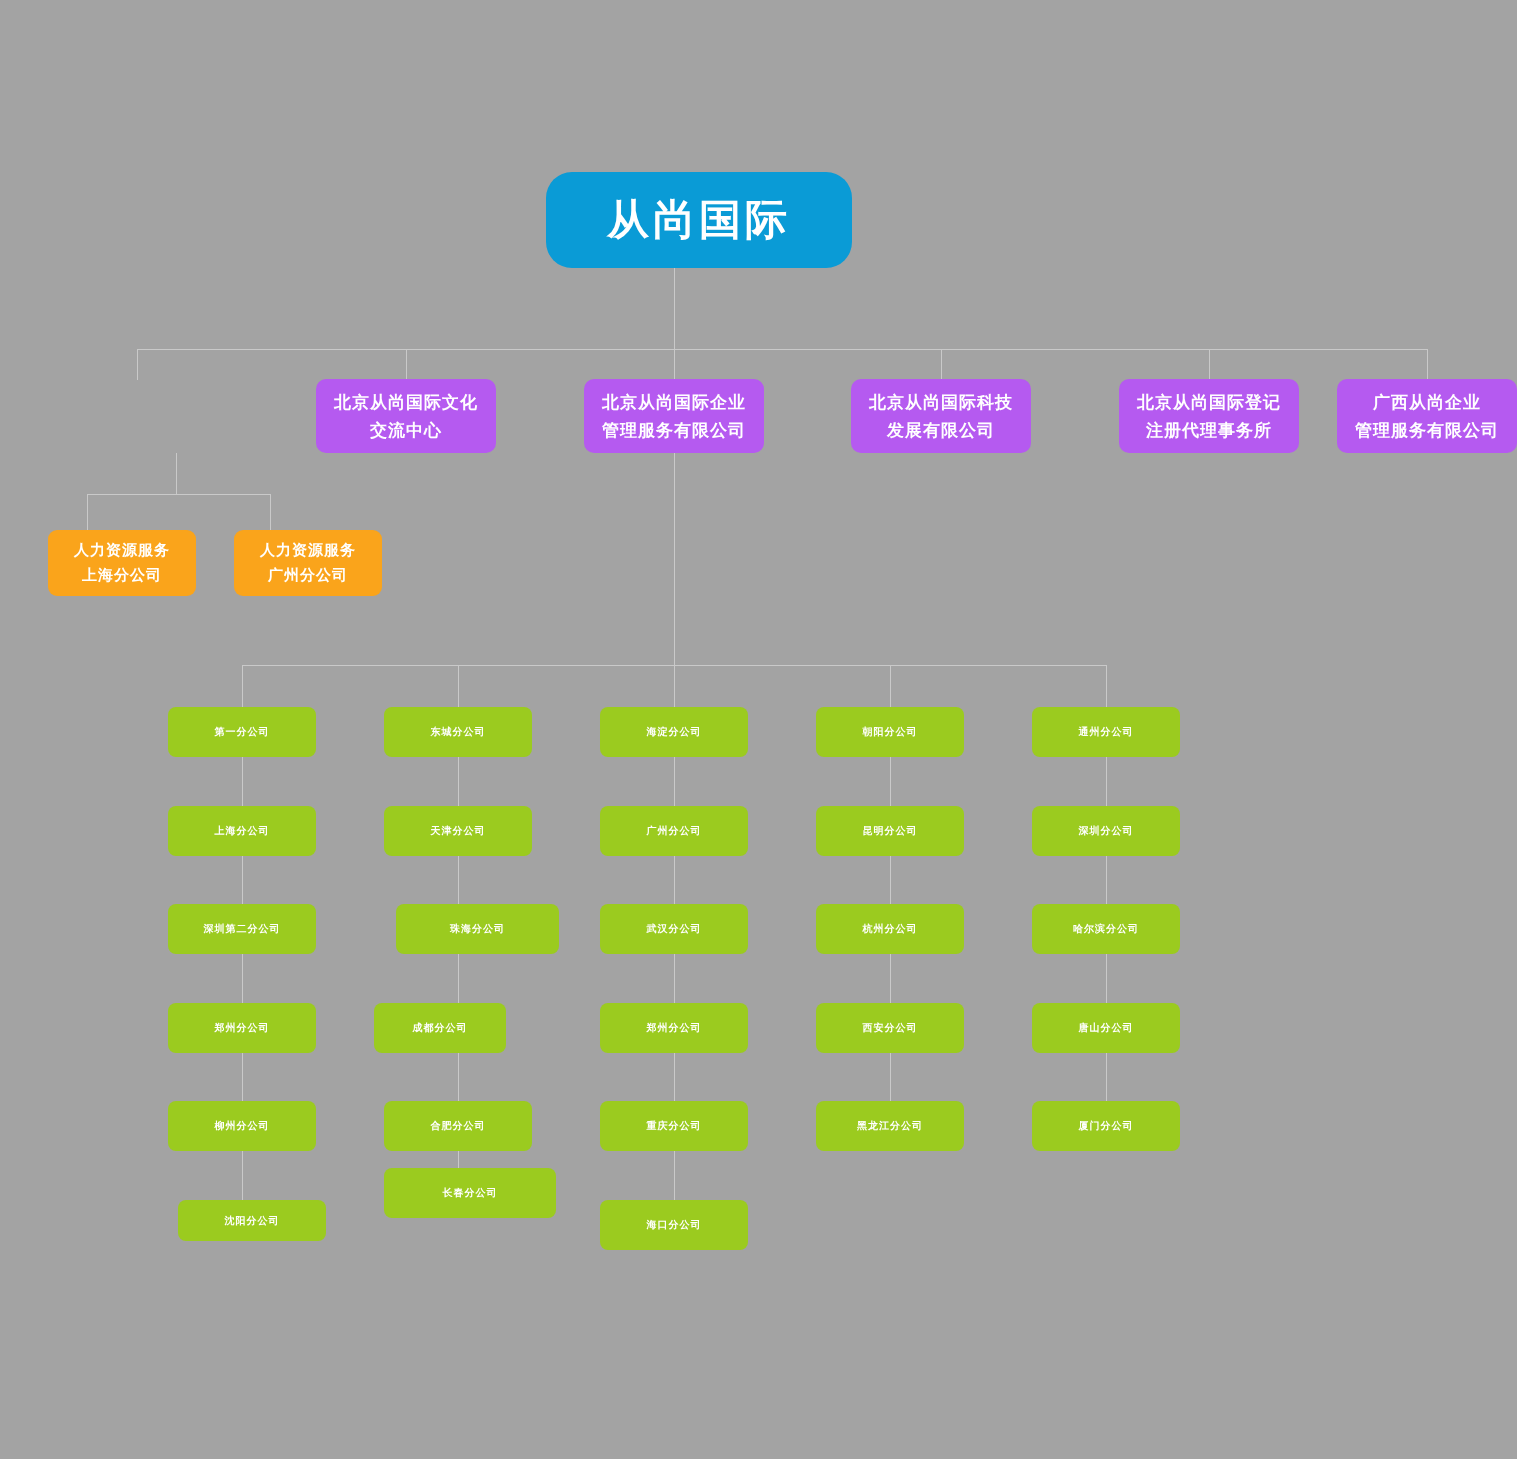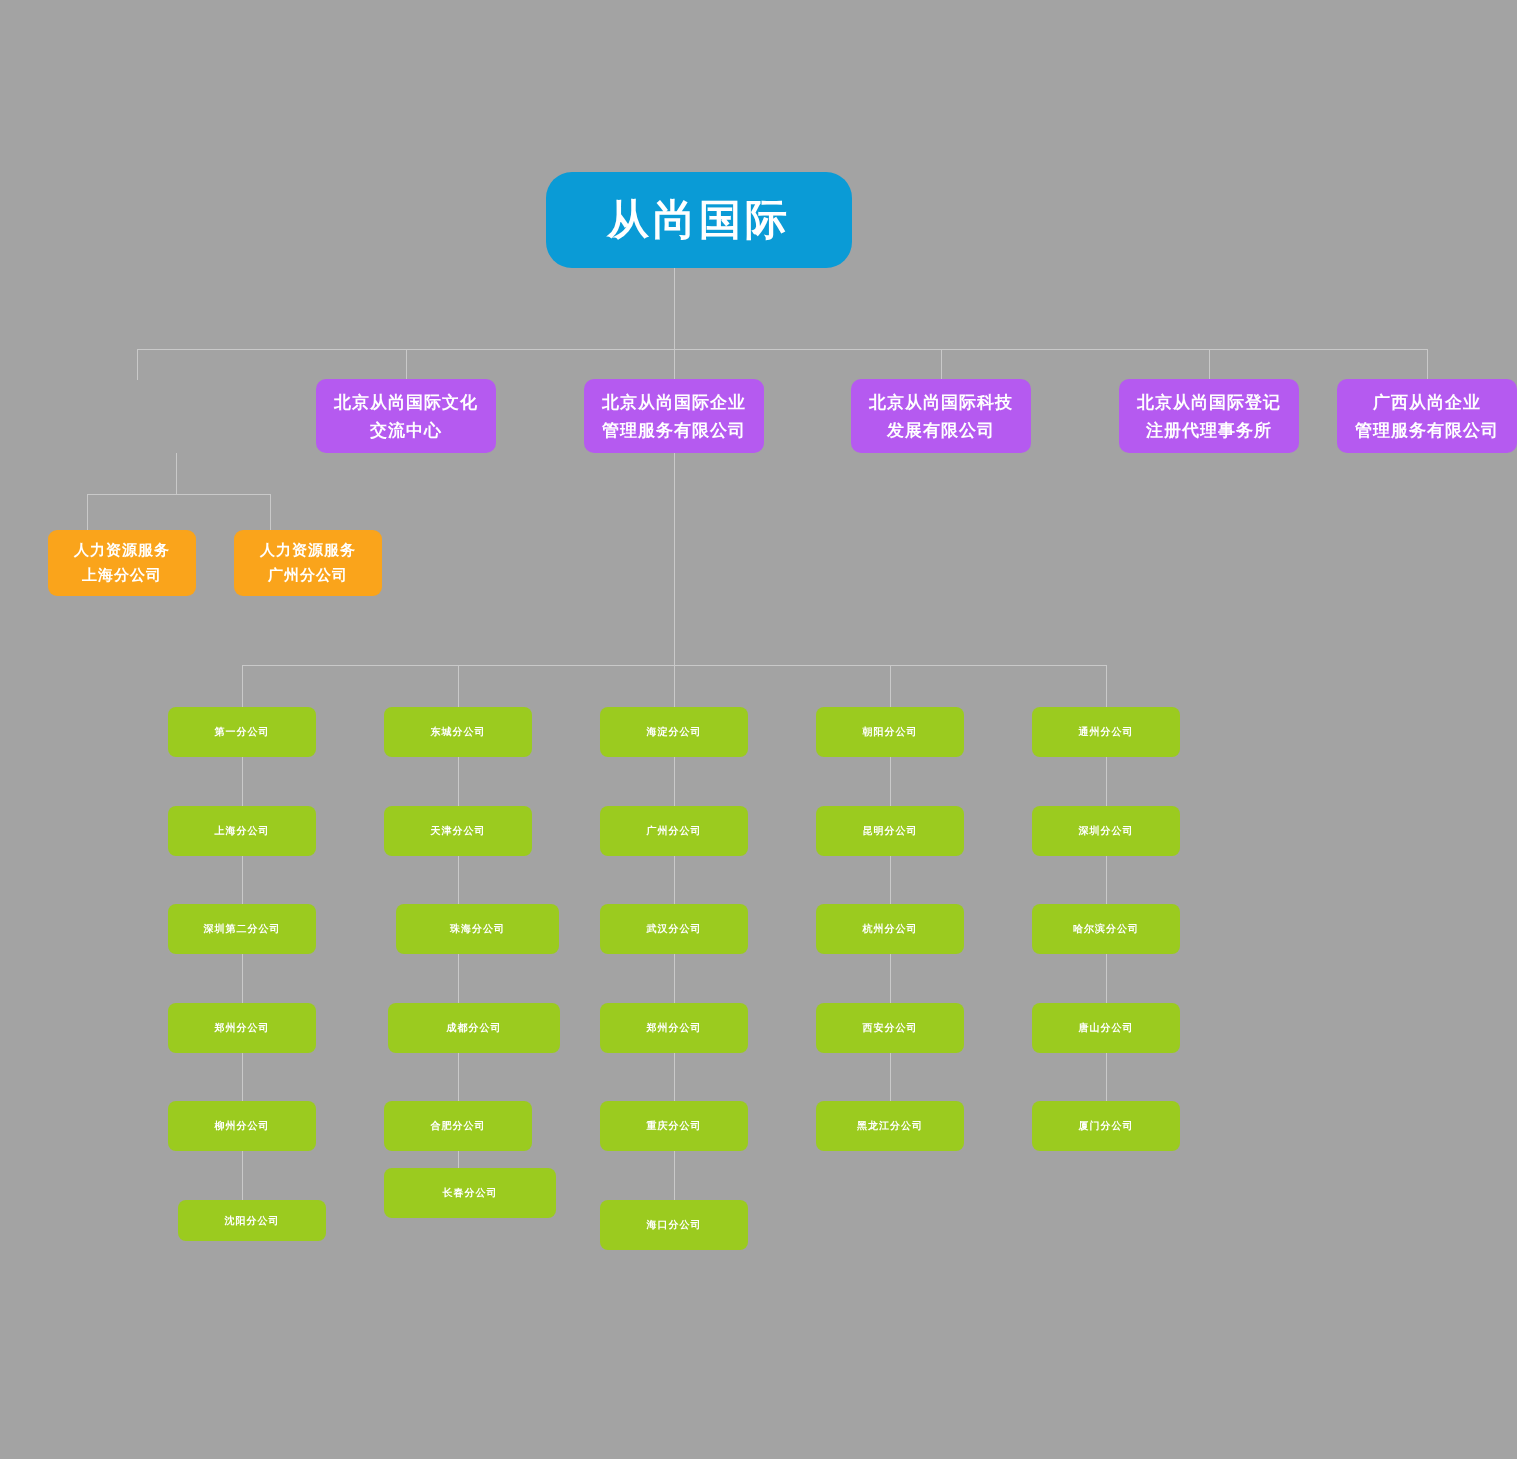--- a/index.html
+++ b/index.html
@@ -133,21 +133,21 @@
   <div class="node green" style="left:168px;top:707px;width:148px;height:50px">第一分公司</div>
   <div class="node green" style="left:168px;top:806px;width:148px;height:50px">上海分公司</div>
   <div class="node green" style="left:168px;top:904px;width:148px;height:50px">深圳第二分公司</div>
   <div class="node green" style="left:168px;top:1003px;width:148px;height:50px">郑州分公司</div>
   <div class="node green" style="left:168px;top:1101px;width:148px;height:50px">柳州分公司</div>
   <div class="node green" style="left:178px;top:1200px;width:148px;height:41px">沈阳分公司</div>
 
   <div class="node green" style="left:384px;top:707px;width:148px;height:50px">东城分公司</div>
   <div class="node green" style="left:384px;top:806px;width:148px;height:50px">天津分公司</div>
   <div class="node green" style="left:396px;top:904px;width:163px;height:50px">珠海分公司</div>
-  <div class="node green" style="left:388px;top:1003px;width:172px;height:50px">成都分公司</div>
+  <div class="node green" style="left:374px;top:1003px;width:132px;height:50px">成都分公司</div>
   <div class="node green" style="left:384px;top:1101px;width:148px;height:50px">合肥分公司</div>
   <div class="node green" style="left:384px;top:1168px;width:172px;height:50px">长春分公司</div>
 
   <div class="node green" style="left:600px;top:707px;width:148px;height:50px">海淀分公司</div>
   <div class="node green" style="left:600px;top:806px;width:148px;height:50px">广州分公司</div>
   <div class="node green" style="left:600px;top:904px;width:148px;height:50px">武汉分公司</div>
   <div class="node green" style="left:600px;top:1003px;width:148px;height:50px">郑州分公司</div>
   <div class="node green" style="left:600px;top:1101px;width:148px;height:50px">重庆分公司</div>
   <div class="node green" style="left:600px;top:1200px;width:148px;height:50px">海口分公司</div>
 

